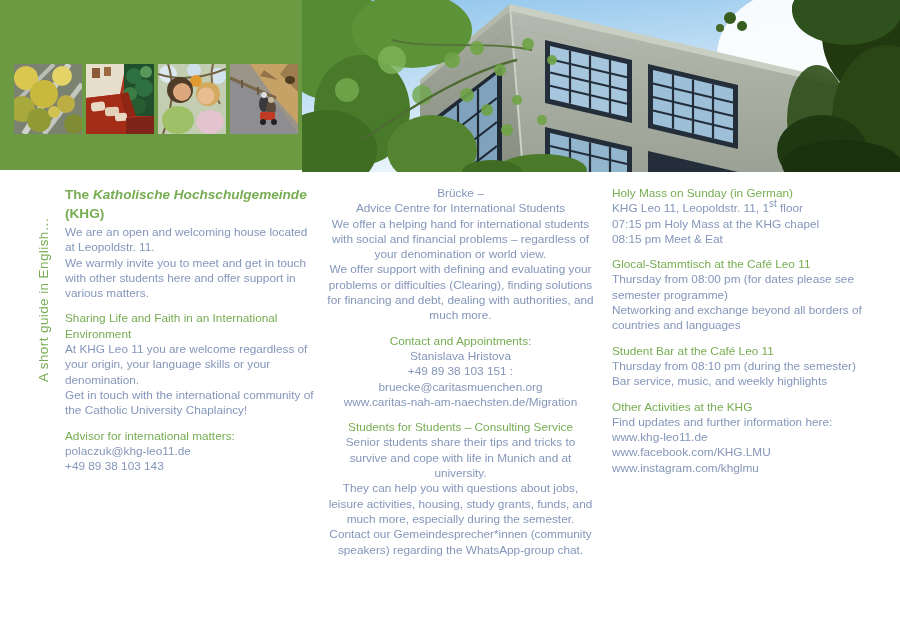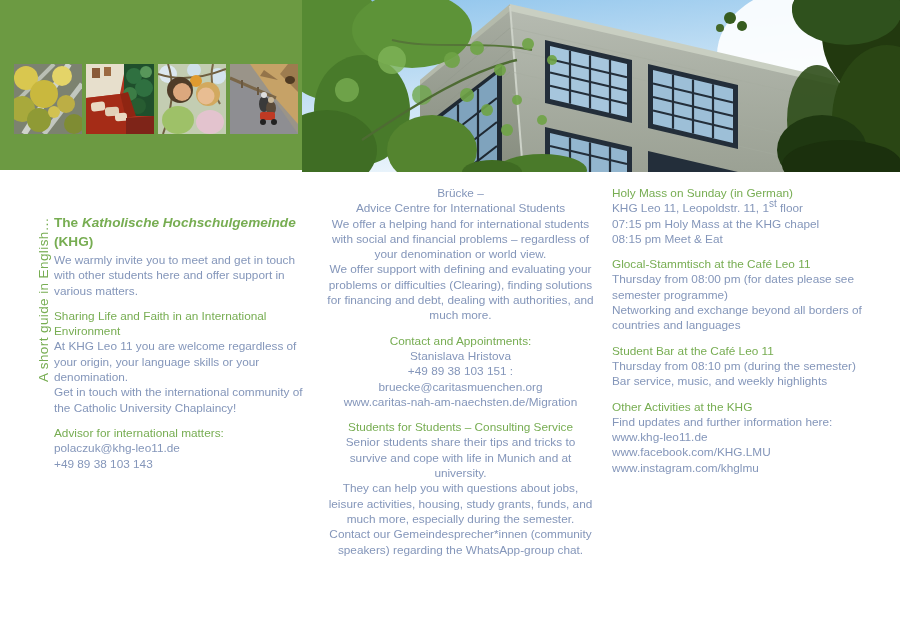--- a/index.html
+++ b/index.html
@@ -36,21 +36,21 @@
     letter-spacing: 0.4px;
   }
   .col {
     position: absolute; top: 186px;
     color: #8496ba;
     font-size: 11.8px;
     line-height: 15.3px;
   }
   .col p { margin: 0; }
   .col .mt { margin-top: 10px; }
-  .c1 { left: 54px;  width: 252px; margin-top: 28px; }
+  .c1 { left: 65px;  width: 252px; }
   .c2 { left: 327px; width: 267px; text-align: center; }
   .c3 { left: 612px; width: 272px; }
   .h-main {
     margin: 0 0 2px 0;
     color: #77ad52;
     font-size: 13.6px;
     line-height: 18.5px;
     font-weight: bold;
   }
   .h-main em { font-style: italic; }
@@ -265,20 +265,21 @@
         <ellipse cx="520" cy="150" rx="45" ry="35" fill="#1f3811"></ellipse>
         <ellipse cx="540" cy="165" rx="60" ry="25" fill="#1b300d"></ellipse>
       </g>
     </svg>
   </div>
 
   <div class="vtag">A short guide in English…</div>
 
   <div class="col c1">
     <h1 class="h-main"><span>The </span><em>Katholische Hochschulgemeinde</em><span> (KHG)</span></h1>
+    <p>We are an open and welcoming house located at Leopoldstr. 11.</p>
     <p>We warmly invite you to meet and get in touch with other students here and offer support in various matters.</p>
     <p class="sub mt">Sharing Life and Faith in an International Environment</p>
     <p>At KHG Leo 11 you are welcome regardless of your origin, your language skills or your denomination.</p>
     <p>Get in touch with the international community of the Catholic University Chaplaincy!</p>
     <p class="sub mt">Advisor for international matters:</p>
     <p>polaczuk@khg-leo11.de</p>
     <p>+49 89 38 103 143</p>
   </div>
 
   <div class="col c2">

